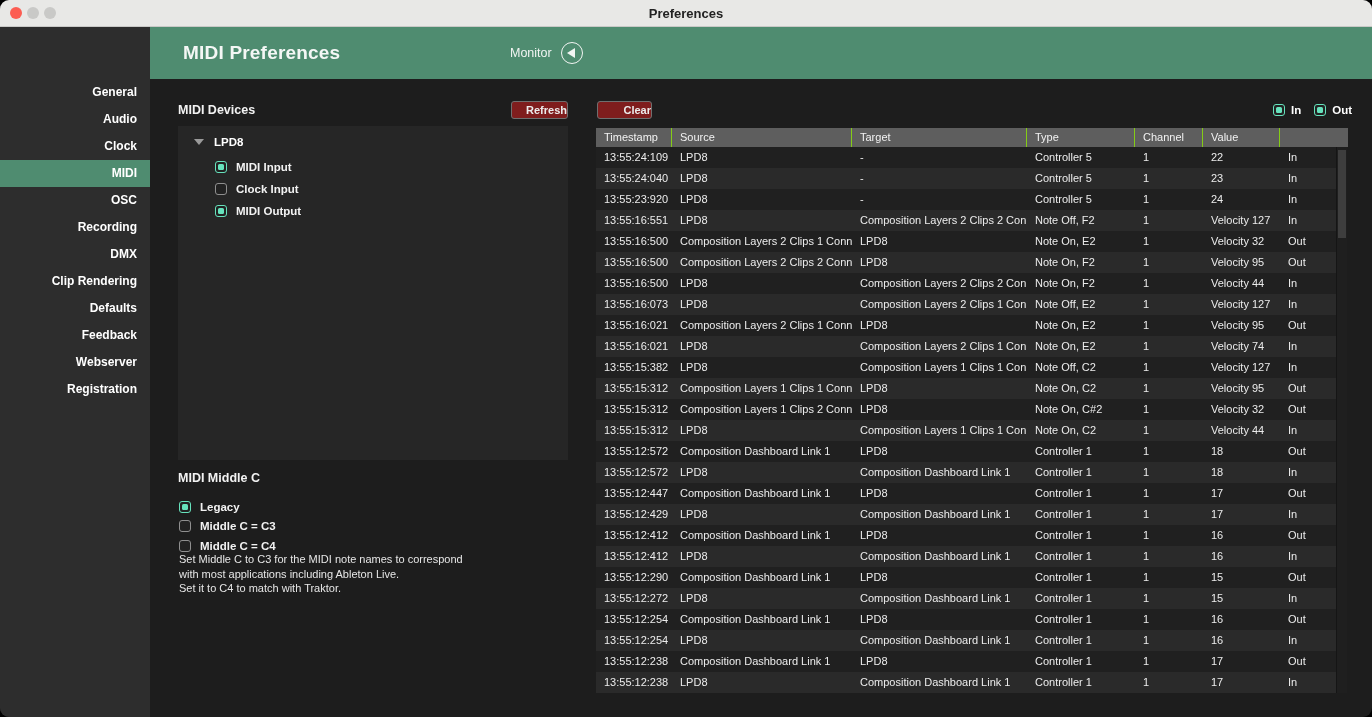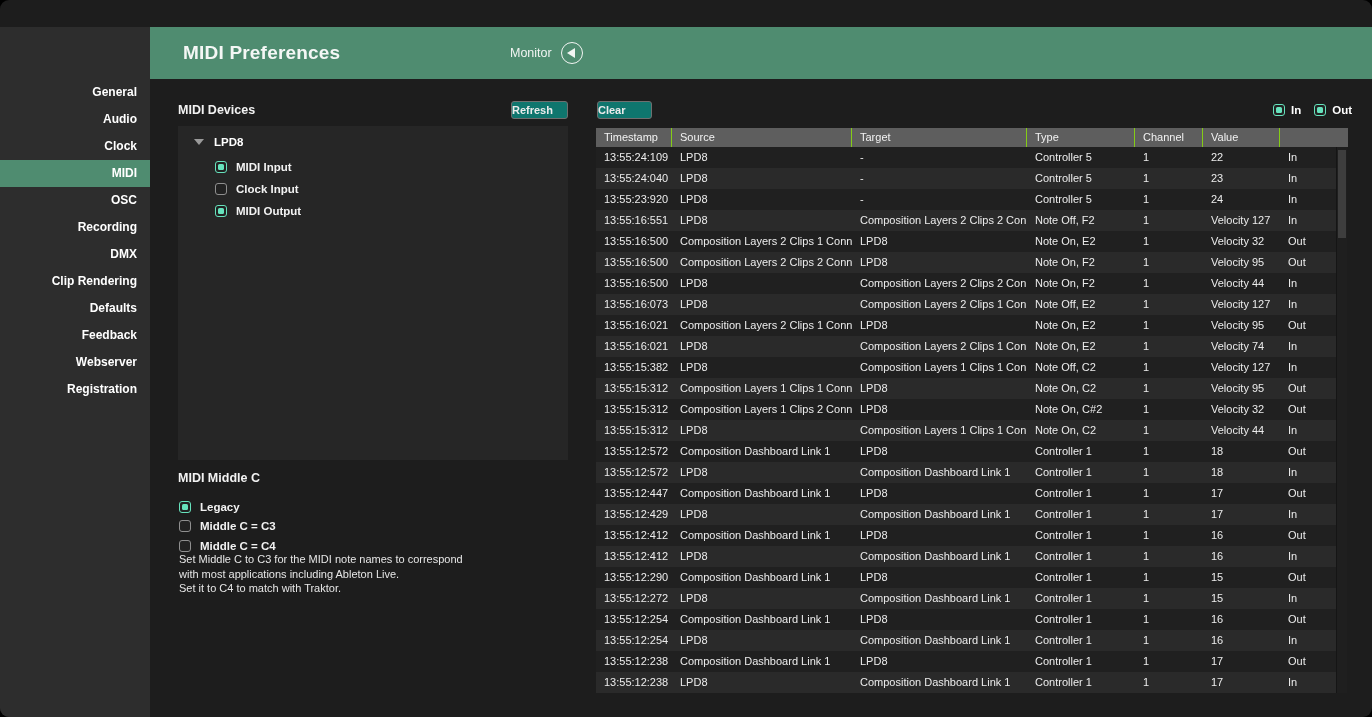--- a/index.html
+++ b/index.html
@@ -48,24 +48,24 @@
     display:flex; align-items:center; justify-content:center; cursor:pointer; background:transparent;
   }
   .tri-left {
     width:0; height:0; margin-right:2px;
     border-top:5px solid transparent; border-bottom:5px solid transparent;
     border-right:8px solid #f2f5f3;
   }
 
   
   .btn {
-    position:absolute; height:18px; background:#0f766e;
+    position:absolute; height:18px; background:#7f1d1d;
     border:1px solid #6f6f6f; border-radius:3px;
     font-size:11px; font-weight:700; color:#ececec;
-    text-align:left; line-height:16px; cursor:pointer;
+    text-align:right; line-height:16px; cursor:pointer;
     font-family:"Liberation Sans", sans-serif;
   }
   .cb {
     position:relative; width:12px; height:12px; flex:0 0 12px;
     border:1px solid #8f8f8f; border-radius:3px; background:#222; cursor:pointer;
   }
   .cb.checked { border-color:#66e2bc; }
   .cb.checked::after {
     content:""; position:absolute; inset:2px; background:#66e2bc; border-radius:1.5px;
   }
@@ -118,20 +118,26 @@
   }
 
   .vscroll { position:absolute; left:1336px; top:147px; width:11px; height:546px; background:#1f1f1f; border-left:1px solid #151515; }
   .vthumb { position:absolute; left:1px; right:1px; top:3px; height:88px; background:#3e3e3e; cursor:pointer; }
 </style>
 </head>
 <body>
 
 <div id="window">
 
+  <div class="titlebar">
+    <span class="tl close"></span>
+    <span class="tl min"></span>
+    <span class="tl max"></span>
+    <div class="tb-title">Preferences</div>
+  </div>
 
   <div class="sidebar">
     <div class="side-list" id="side-list">
         <div class="side-item">General</div>
         <div class="side-item">Audio</div>
         <div class="side-item">Clock</div>
         <div class="side-item selected">MIDI</div>
         <div class="side-item">OSC</div>
         <div class="side-item">Recording</div>
         <div class="side-item">DMX</div>

